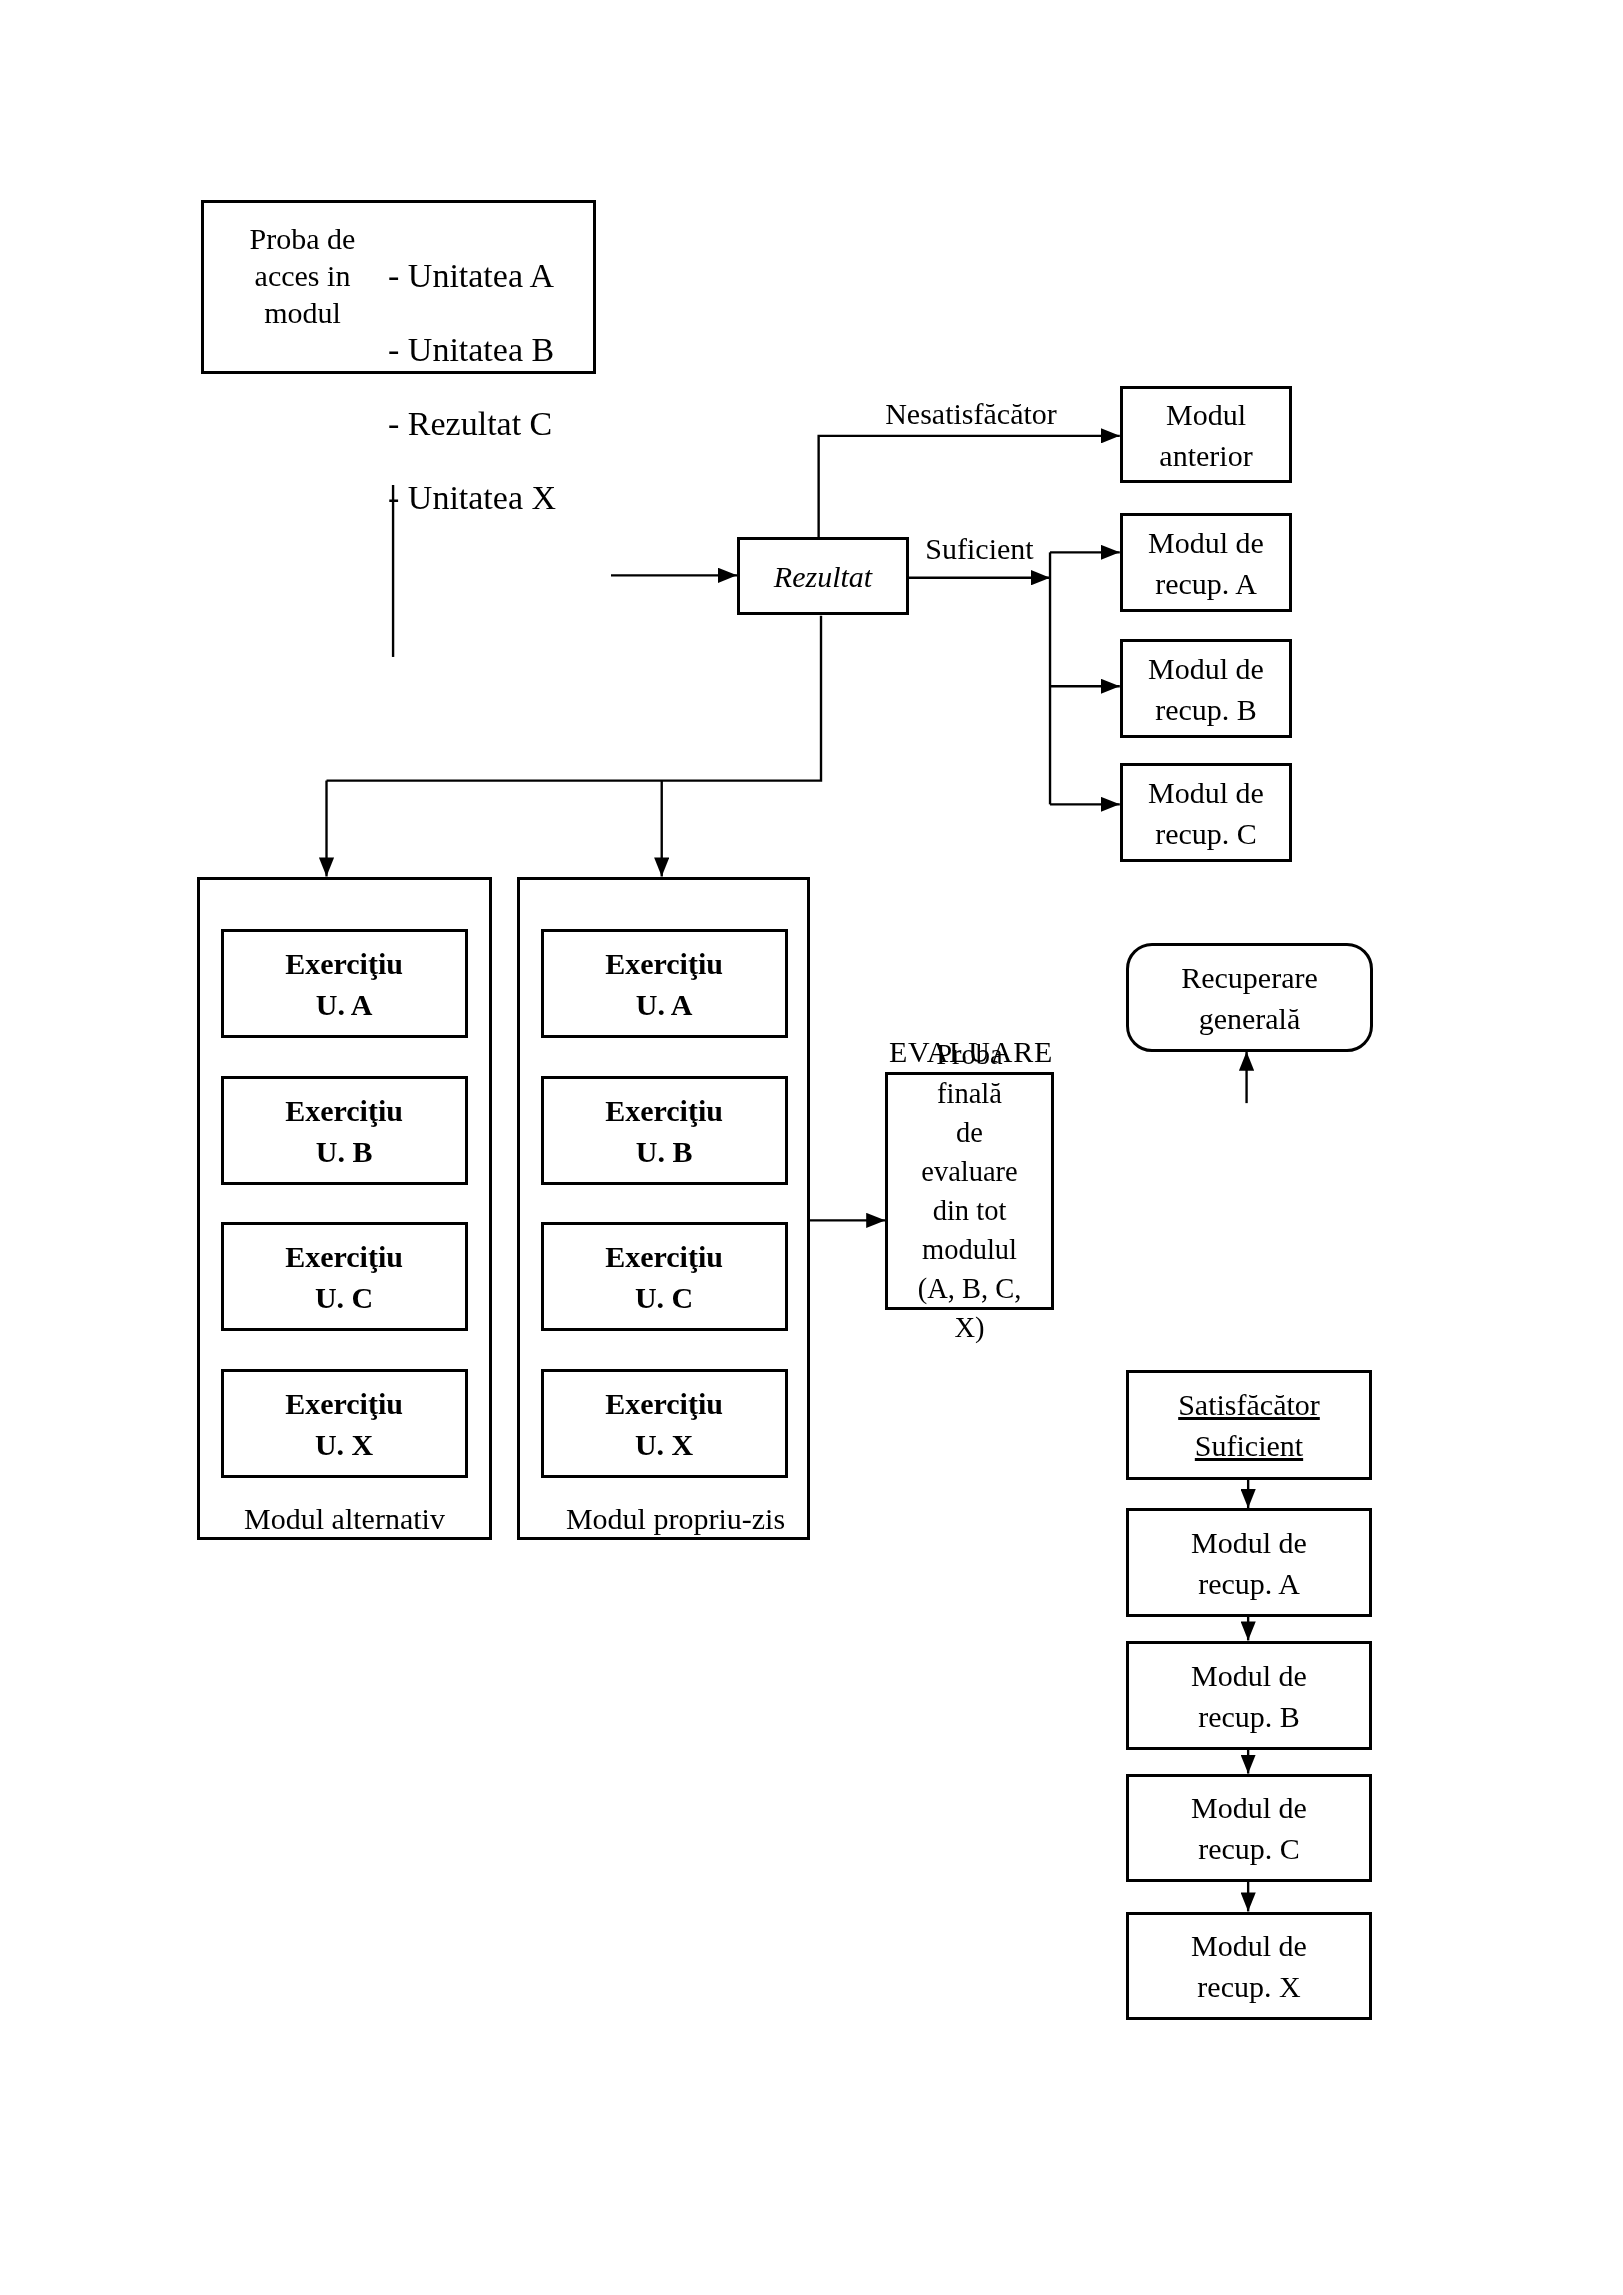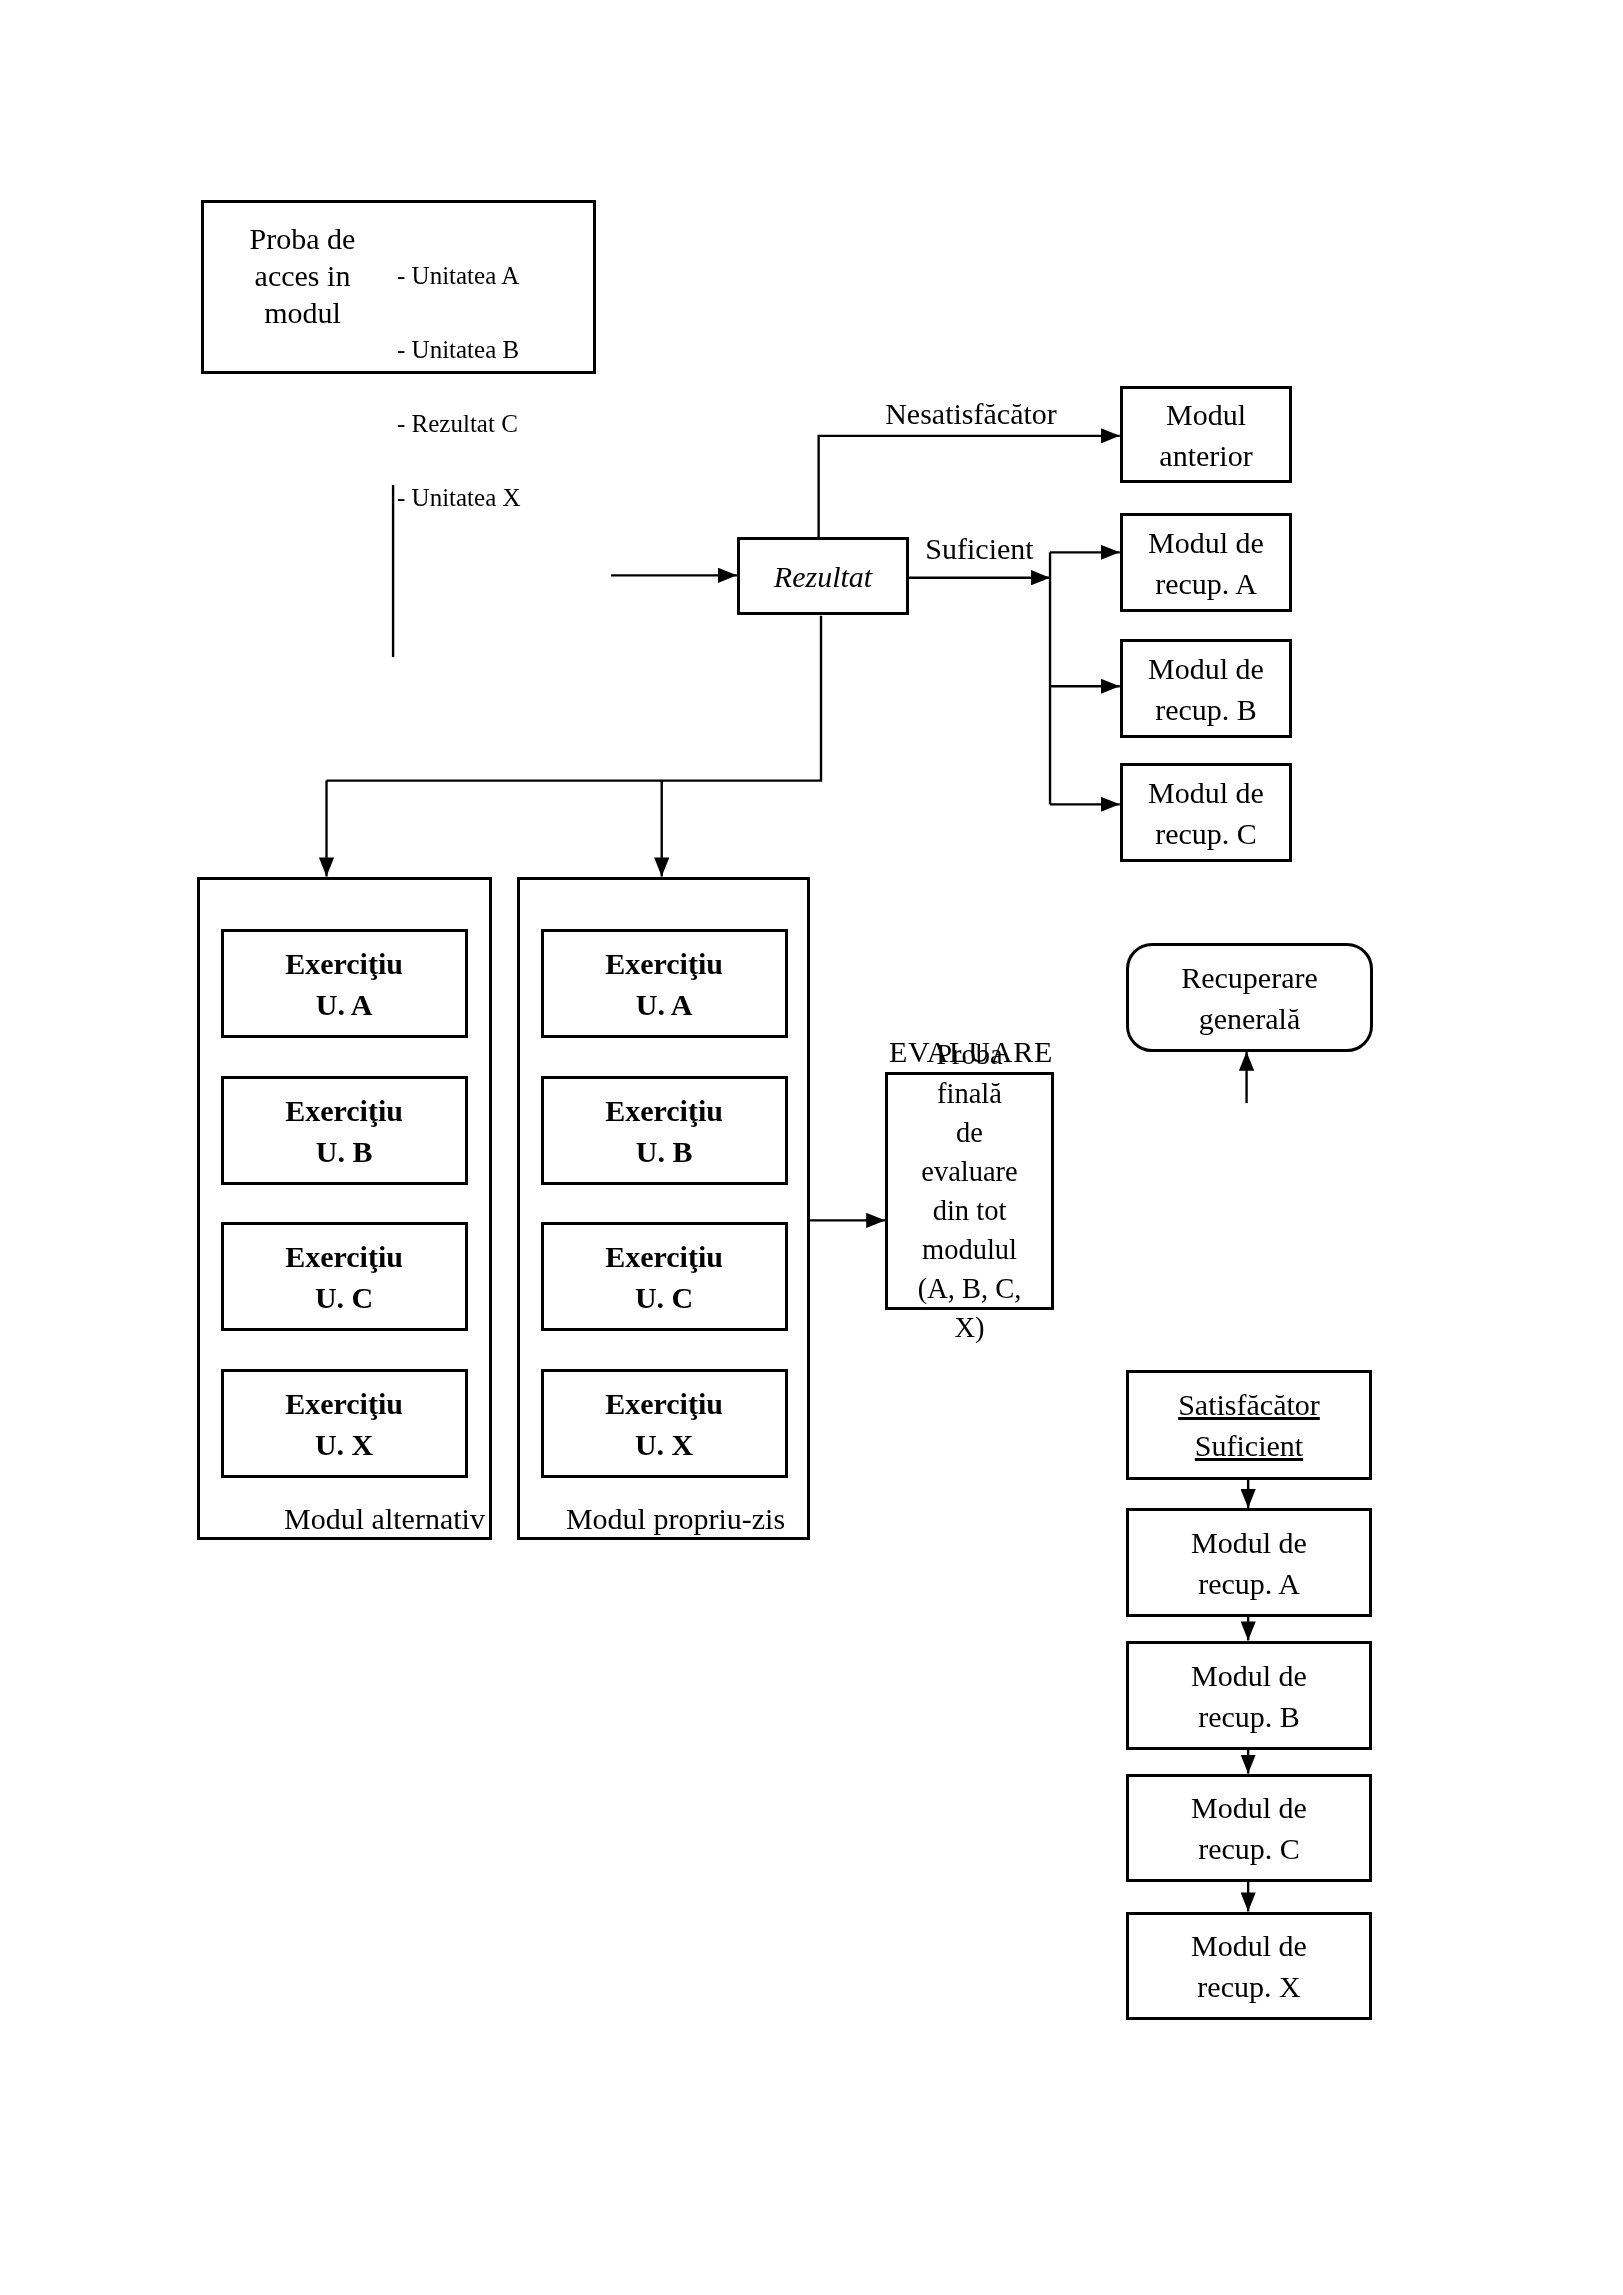--- a/index.html
+++ b/index.html
@@ -74,23 +74,23 @@
     position:absolute;
     left:8px;top:17.4px;
     width:181px;
     text-align:center;
     white-space:pre-line;
     font-size:30px;
     line-height:37px;
   }
   .accessunits{
     position:absolute;
-    left:193px;top:17.4px;
+    left:184px;top:17.4px;
     text-align:left;
-    font-size:25px;
+    font-size:34px;
     line-height:37px;
   }
 </style>
 </head>
 <body>
 
 <div id="page">
 
   <svg id="connectors" viewBox="0 0 2048 2896" xmlns="http://www.w3.org/2000/svg">
     <defs>
@@ -146,21 +146,21 @@
 
   <div class="colbox" style="left:197px;top:877px;width:295px;height:663px;">
     <div class="exbox" style="left:20.6px;top:49px;width:247px;height:109px;">Exerciţiu
 U. A</div>
     <div class="exbox" style="left:20.6px;top:196px;width:247px;height:109px;">Exerciţiu
 U. B</div>
     <div class="exbox" style="left:20.6px;top:342px;width:247px;height:109px;">Exerciţiu
 U. C</div>
     <div class="exbox" style="left:20.6px;top:489px;width:247px;height:109px;">Exerciţiu
 U. X</div>
-    <div class="colcaption" style="top:621px;padding-left:40px;">Modul alternativ</div>
+    <div class="colcaption" style="top:621px;">Modul alternativ</div>
   </div>
 
   <div class="colbox" style="left:517px;top:877px;width:293px;height:663px;">
     <div class="exbox" style="left:20.6px;top:49px;width:247px;height:109px;">Exerciţiu
 U. A</div>
     <div class="exbox" style="left:20.6px;top:196px;width:247px;height:109px;">Exerciţiu
 U. B</div>
     <div class="exbox" style="left:20.6px;top:342px;width:247px;height:109px;">Exerciţiu
 U. C</div>
     <div class="exbox" style="left:20.6px;top:489px;width:247px;height:109px;">Exerciţiu

